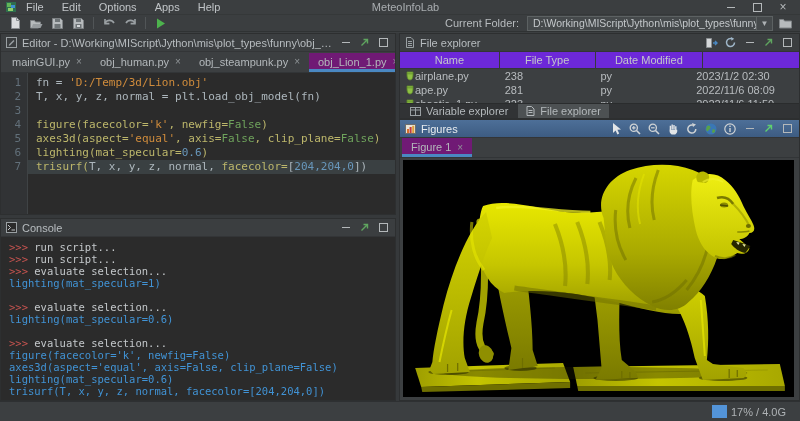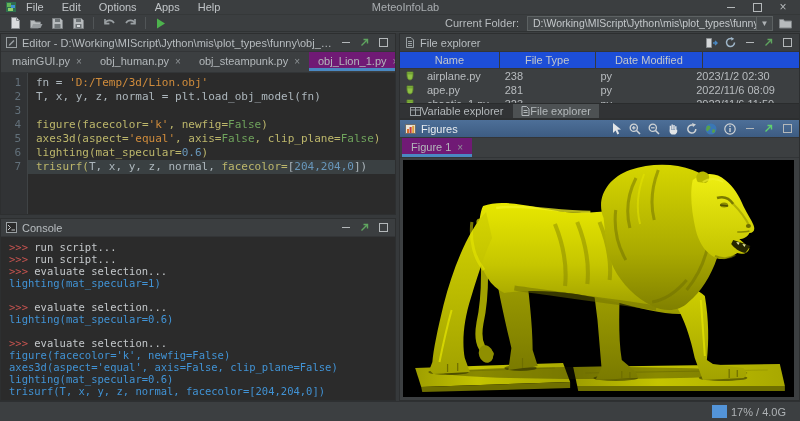--- a/index.html
+++ b/index.html
@@ -40,21 +40,21 @@
   .panel { background:#3c3f41; border:1px solid #2d2f30; display:flex; flex-direction:column; overflow:hidden; }
   .panel-title { height:18px; flex:0 0 18px; background:#3b3e40; border-bottom:1px solid #333537;
                  display:flex; align-items:center; gap:5px; padding:0 5px; color:#b7bcbf; white-space:nowrap; }
   .panel-title.active { background:linear-gradient(#4d6f98,#3d5c82); color:#e8ecef; }
   .pt-text { overflow:hidden; text-overflow:ellipsis; }
   .pt-icons { margin-left:auto; display:flex; align-items:center; gap:7px; }
   .pt-icons .wc-btn { width:14px; }
 
   
   .editor { height:182px; flex:0 0 182px; }
-  .tabbar { height:21px; flex:0 0 21px; display:flex; align-items:flex-start; background:#3c3f41;
+  .tabbar { height:21px; flex:0 0 21px; display:flex; align-items:center; background:#3c3f41;
             border-bottom:1px solid #323537; padding-left:2px; }
   .tab { display:flex; align-items:center; gap:6px; padding:3px 9px 4px; color:#b3b8bb; }
   .tab .x { color:#8f9497; font-size:10px; }
   .tab.active { background:#701a75; box-shadow:inset 0 -3px 0 #4a88c2; }
   .code-area { flex:1; position:relative; background:#2b2b2b; font-family:"DejaVu Sans Mono", monospace;
                font-size:11px; line-height:14px; overflow:hidden; }
   .gutter-bg { position:absolute; left:0; top:0; bottom:0; width:27px; background:#313335; border-right:1px solid #3f4345; }
   .code-lines { position:relative; padding-top:3px; }
   .code-line { display:flex; }
   .ln { flex:0 0 27px; text-align:right; padding-right:7px; color:#62707a; }
@@ -66,30 +66,30 @@
   
   .console { flex:1; }
   .console-body { flex:1; background:#2b2b2b; font-family:"DejaVu Sans Mono", monospace;
                   font-size:10.5px; line-height:12px; padding:4px 12px 0 8px; overflow:hidden; white-space:pre; }
   .prm { color:#c75450; }
   .con-txt { color:#c4c8cb; }
   .con-echo { color:#4193d5; }
 
   
   .fexp { height:86px; flex:0 0 86px; }
-  .fe-header { height:17px; flex:0 0 17px; display:flex; background:#1d4ed8; border-bottom:1px solid #353739; }
+  .fe-header { height:17px; flex:0 0 17px; display:flex; background:#6d28d9; border-bottom:1px solid #353739; }
   .fe-hcell { display:flex; align-items:center; justify-content:center; color:#c3c7ca;
               border-right:1px solid #37393b; overflow:hidden; }
   .fe-rows { flex:1; overflow:hidden; }
   .fe-row { height:14px; display:flex; align-items:center; color:#b8bcbf; }
-  .fe-cell { padding:0 5px; overflow:hidden; white-space:nowrap; display:flex; align-items:center; gap:12px; }
+  .fe-cell { padding:0 5px; overflow:hidden; white-space:nowrap; display:flex; align-items:center; gap:0; }
   .w1 { width:25%; } .w2 { width:24%; } .w3 { width:24%; } .w4 { width:27%; }
   .fe-tabs { height:15px; flex:0 0 15px; background:#313335; border-top:1px solid #2a2c2d;
              display:flex; align-items:stretch; gap:2px; padding-left:2px; }
-  .fe-tab { display:flex; align-items:center; gap:0; padding:0 8px; color:#b3b8bb; }
+  .fe-tab { display:flex; align-items:center; gap:5px; padding:0 8px; color:#b3b8bb; }
   .fe-tab.active { background:#4d5153; }
 
   
   .figures { flex:1; }
   .fig-tabbar { height:20px; flex:0 0 20px; display:flex; align-items:flex-end; background:#3c3f41;
                 border-bottom:1px solid #323537; padding-left:2px; }
   .fig-canvas { flex:1; margin:2px 5px 3px 3px; background:#000; position:relative; }
   .fig-canvas svg { position:absolute; inset:0; width:100%; height:100%; }
 
   

